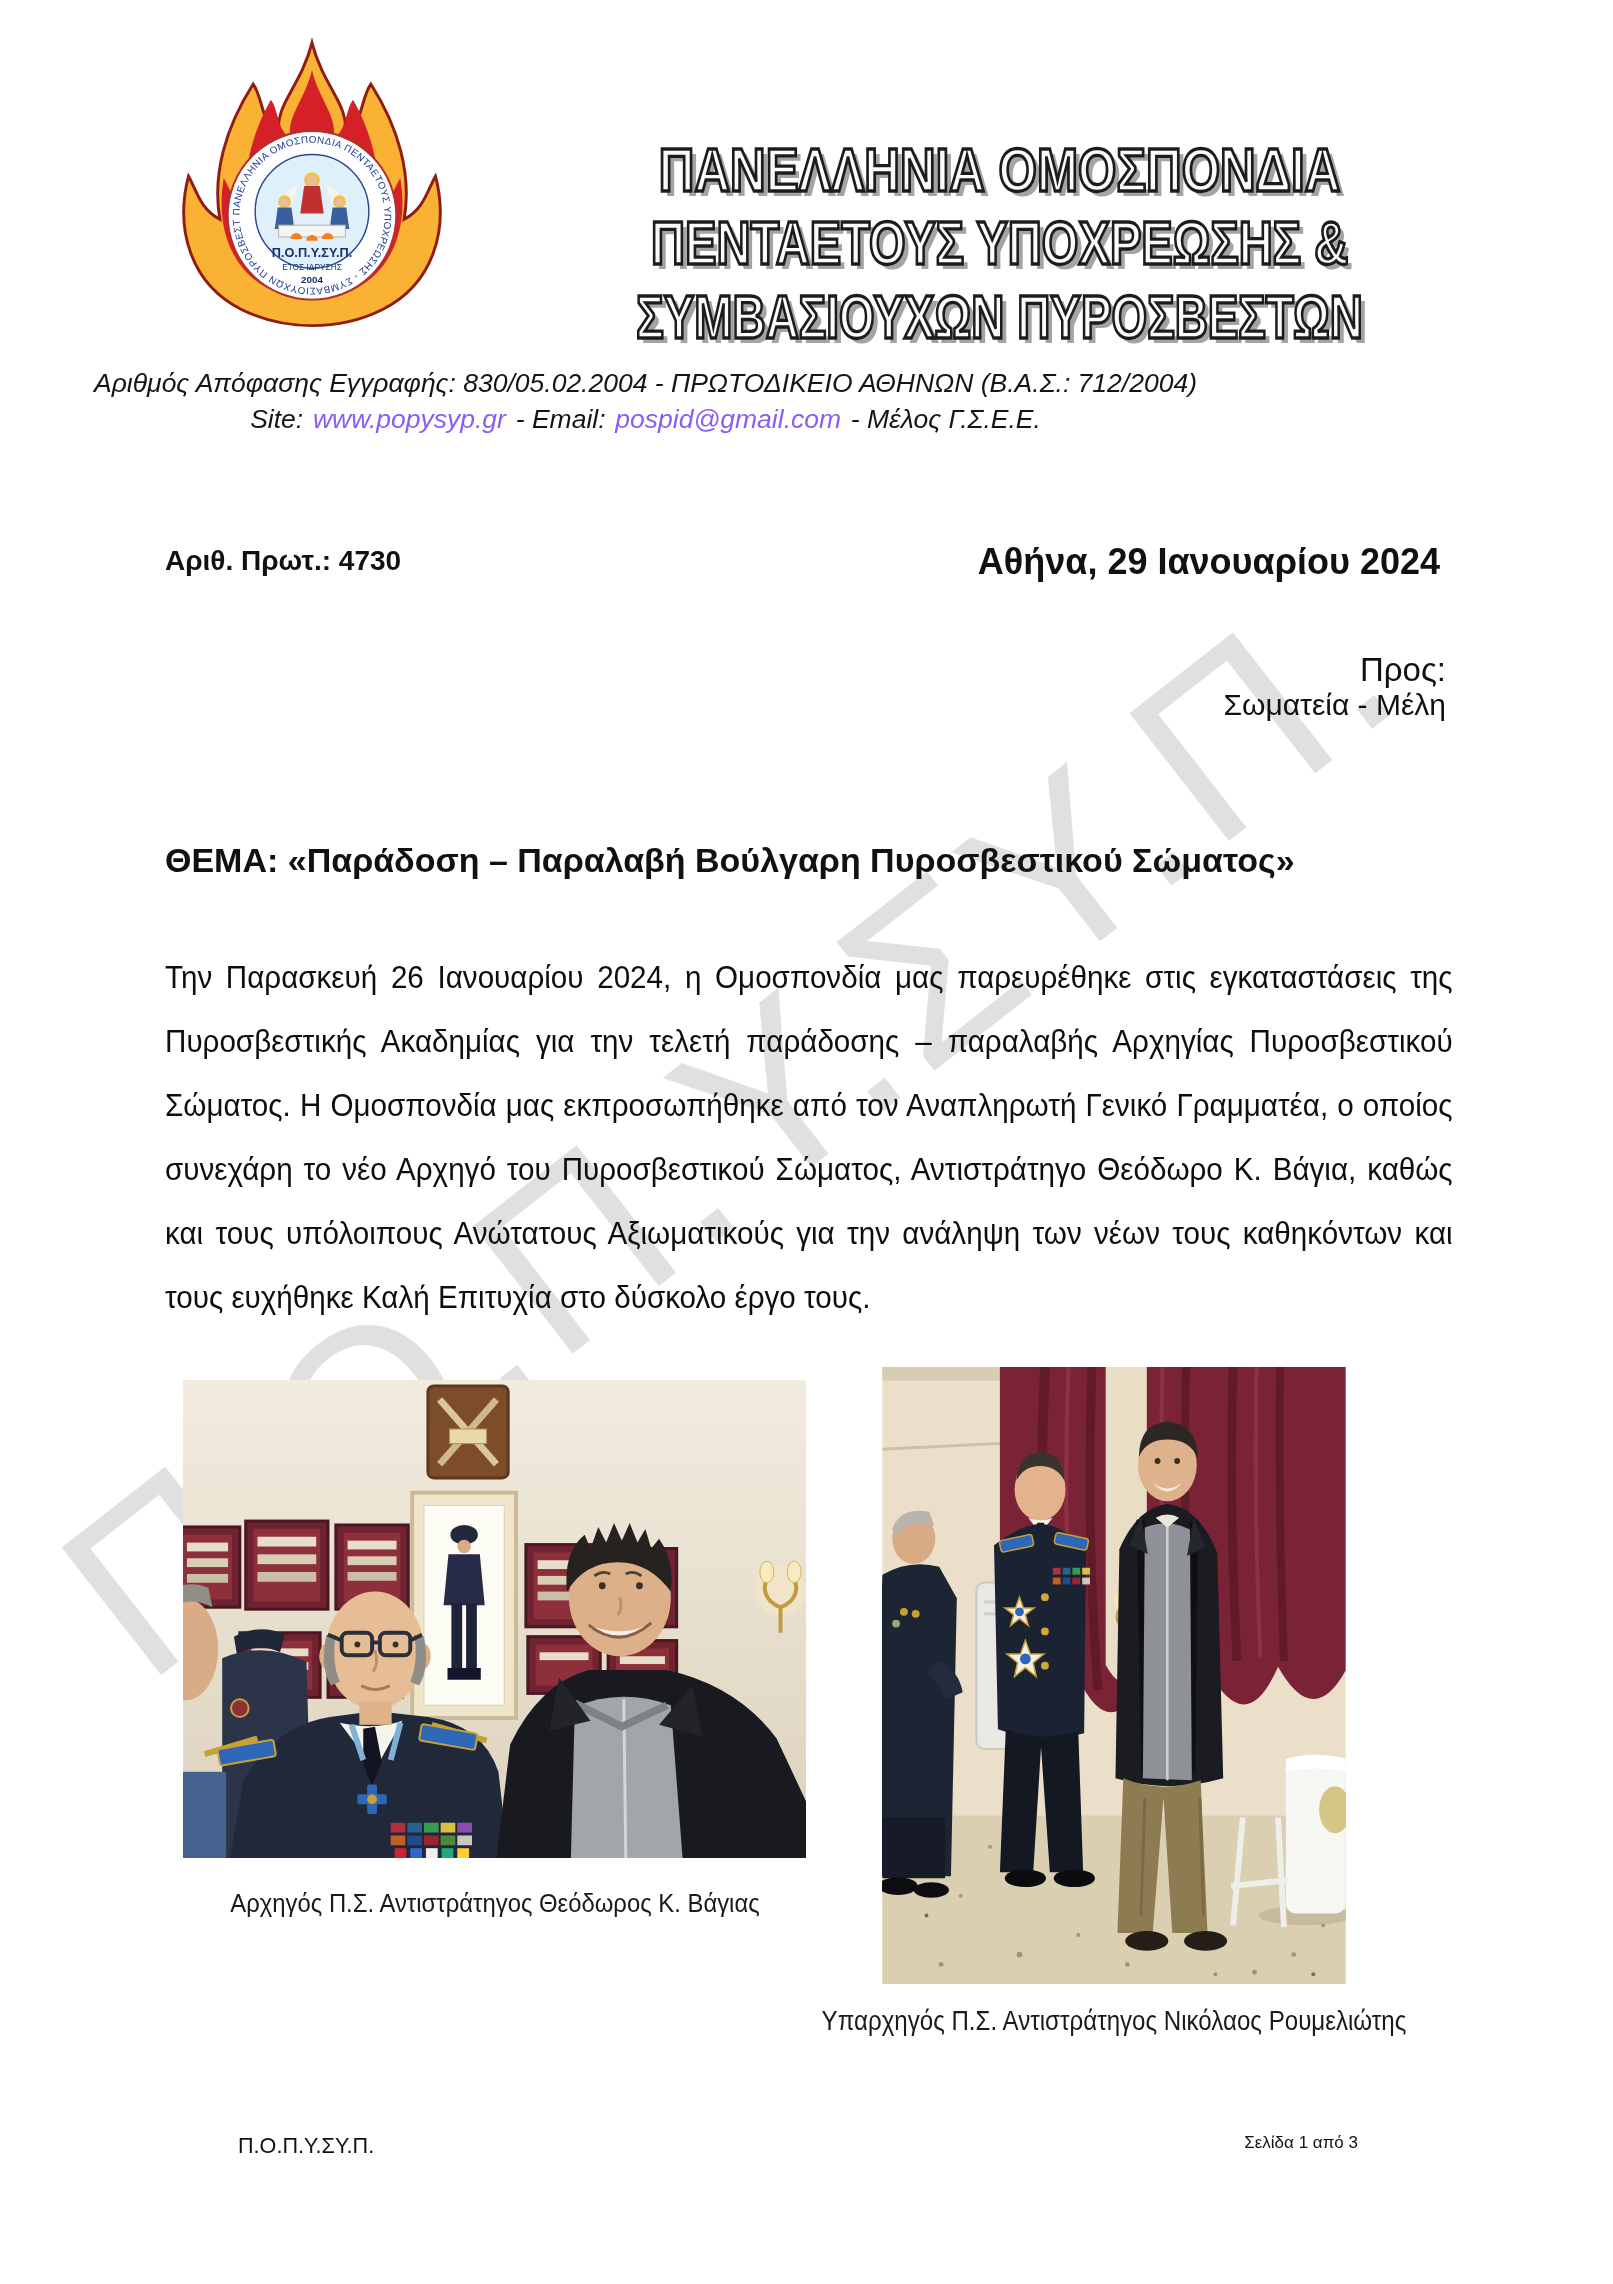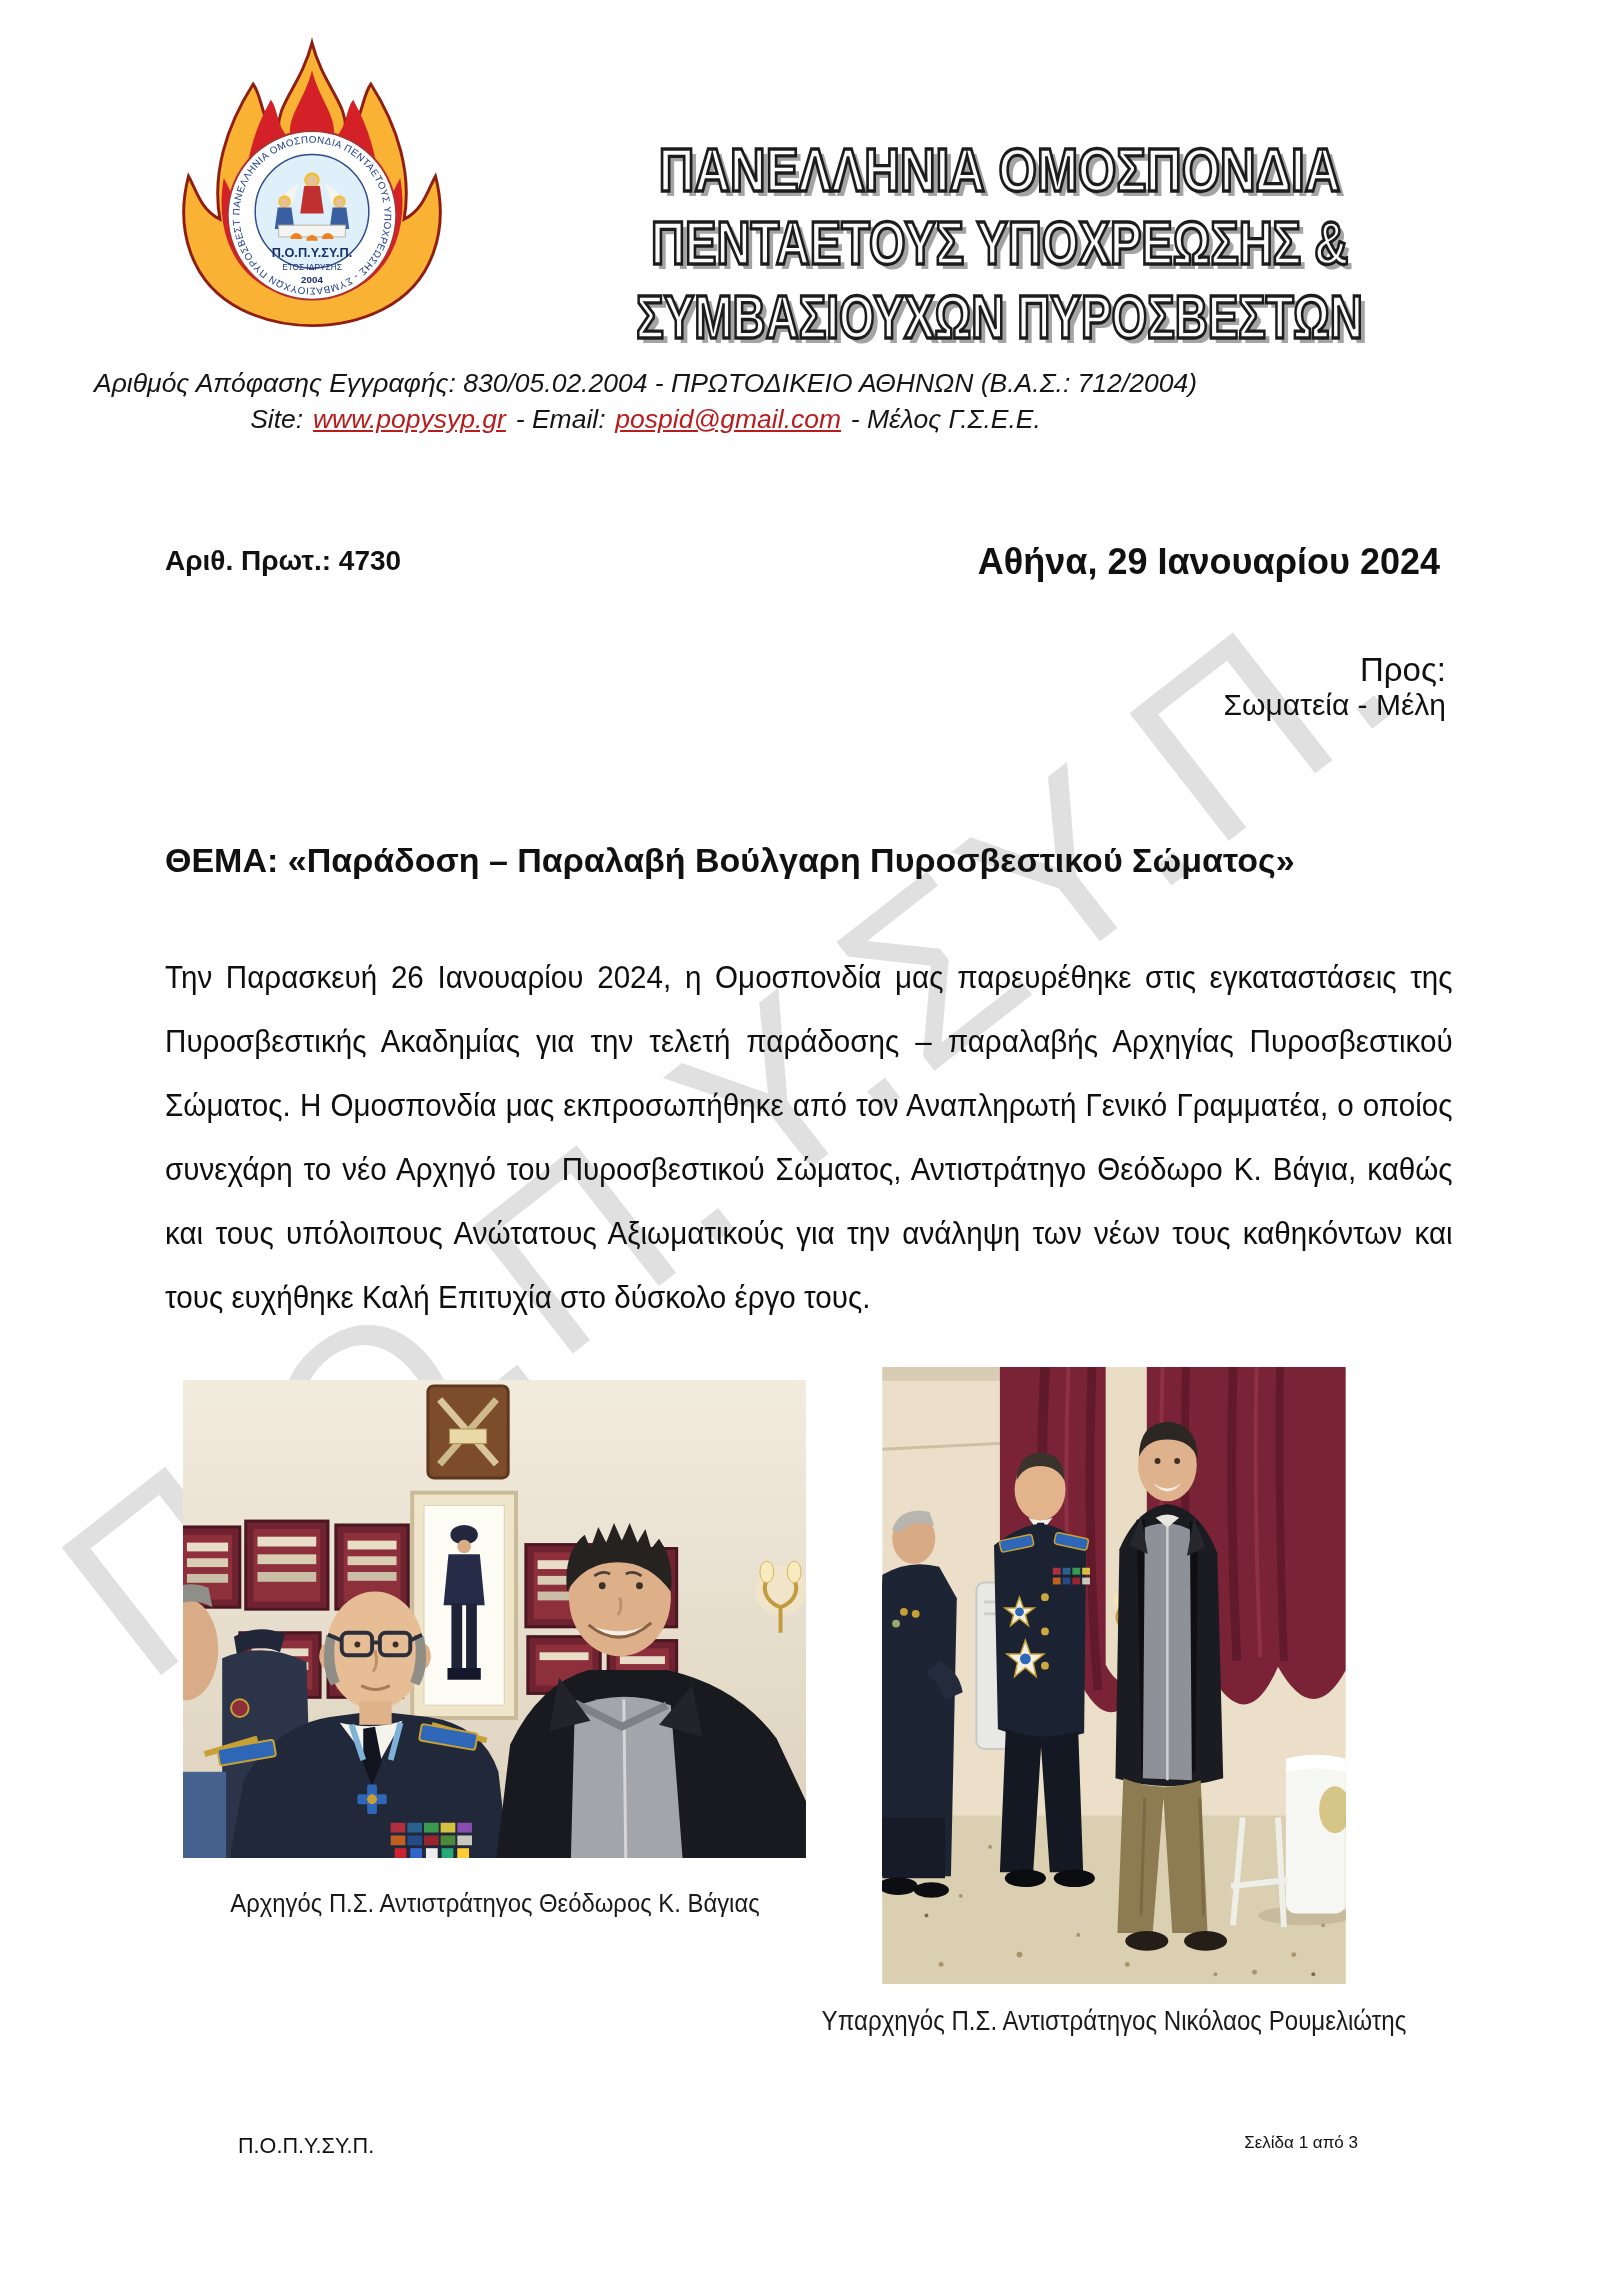--- a/index.html
+++ b/index.html
@@ -6,21 +6,21 @@
   .page{position:relative;width:1613px;height:2285px;background:#ffffff;overflow:hidden;
         font-family:"Liberation Sans","DejaVu Sans",sans-serif;color:#111;margin:0 auto;}
   .wm{position:absolute;left:730px;top:1127px;transform:translate(-50%,-50%) rotate(-38deg);
       font-size:235px;letter-spacing:9.8px;color:#e0e0e0;white-space:nowrap;z-index:0;
       font-family:"Liberation Sans",sans-serif;}
   .layer{position:absolute;z-index:1;}
   .logo-svg{left:165px;top:37px;}
   .title-svg{left:573px;top:88px;}
   .reg{left:0;top:365px;width:1291px;text-align:center;font-style:italic;font-size:26.5px;
        line-height:36px;color:#151515;}
-  .reg .lnk{color:#b91c1c;text-decoration:underline;}
+  .reg .lnk{color:#8b5cf6;}
   .reg .pc{margin:0 4.9px;}
   .proto{left:165px;top:545px;font-weight:bold;font-size:28px;}
   .dateline{right:173px;top:541px;font-weight:bold;font-size:36px;}
   .to-label{right:167px;top:651px;font-weight:normal;font-size:33px;}
   .to-value{right:167px;top:688px;font-size:30px;}
   .subject{left:165px;top:841px;font-weight:bold;font-size:34px;white-space:nowrap;}
   .body-par{left:165px;top:945px;width:1392px;font-size:32px;line-height:64px;
             text-align:justify;transform:scaleX(0.925);transform-origin:0 0;color:#0e0e0e;}
   .photo-left{left:183px;top:1380px;}
   .photo-right{left:882px;top:1367px;}

